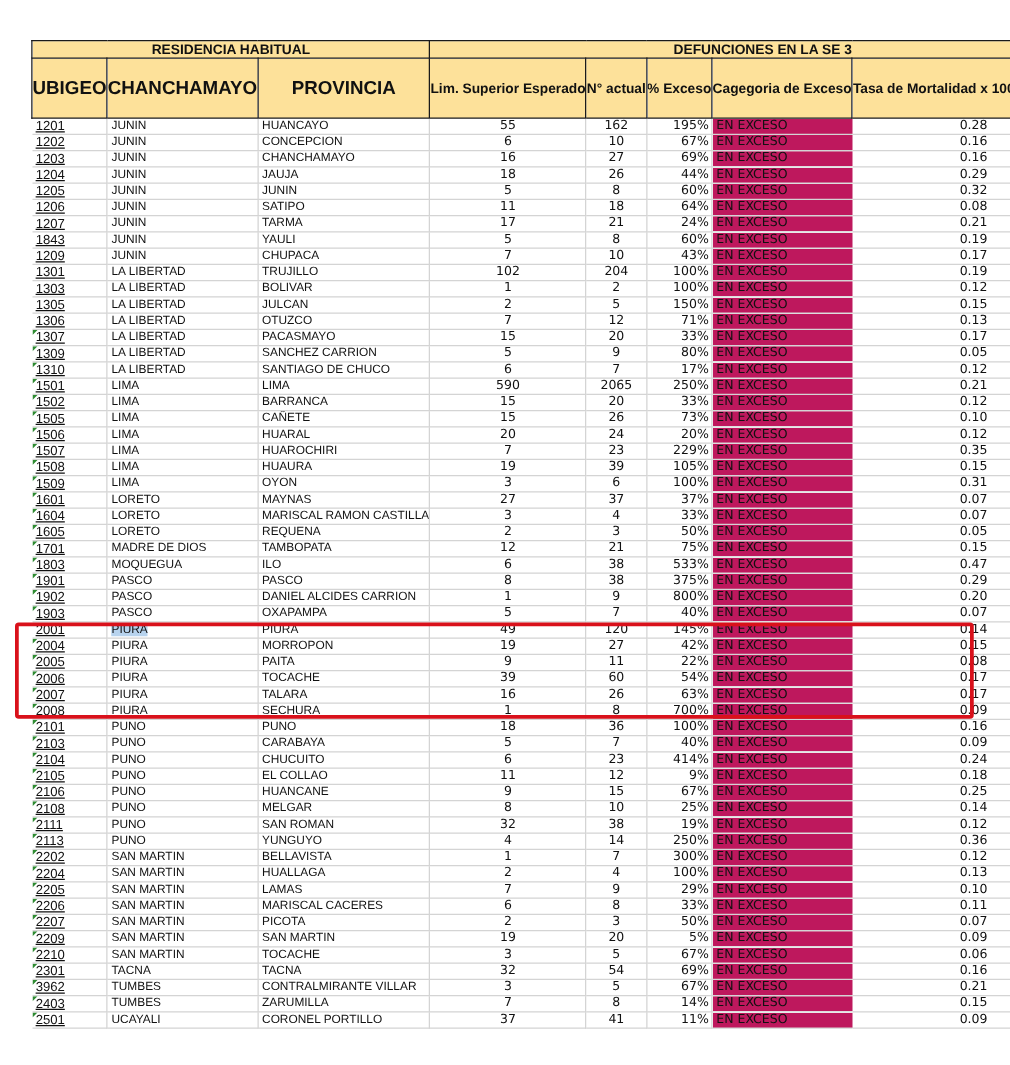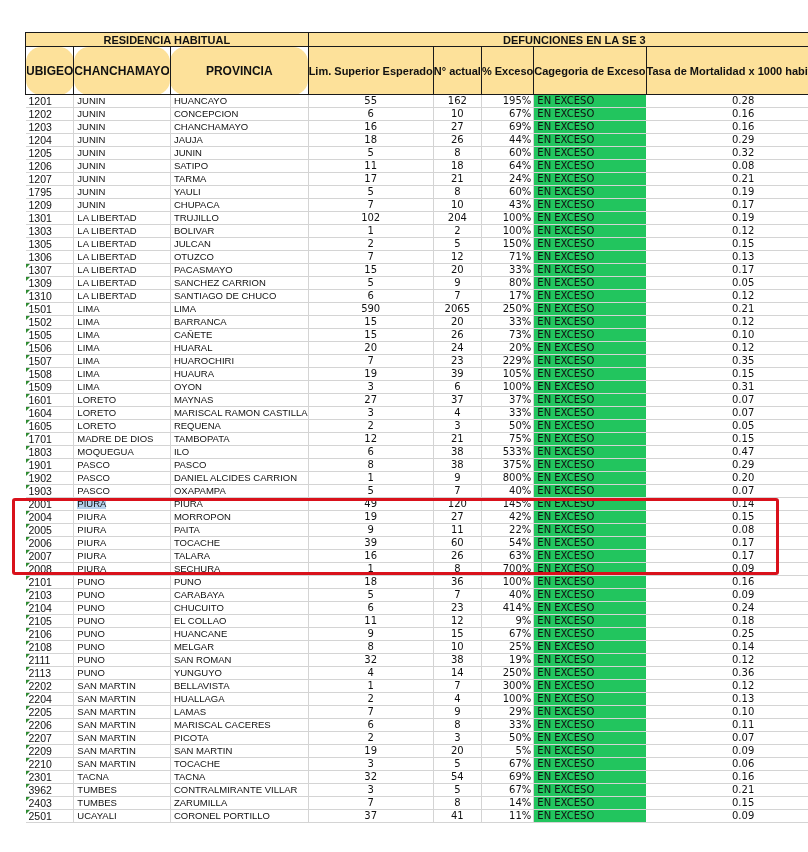--- a/index.html
+++ b/index.html
@@ -2,28 +2,28 @@
 <html><head>
 <meta charset="utf-8">
 <style>
   html, body { margin:0; padding:0; background:#ffffff; }
   body { width:808px; height:852px; position:relative; overflow:hidden; font-family:"Liberation Sans", sans-serif; }
   table.sheet { position:absolute; left:25px; top:32px; border-collapse:collapse; table-layout:fixed; }
   table.sheet td, table.sheet th { padding:0; overflow:hidden; white-space:nowrap; }
   th.hdr { background:#fde19a; border:1px solid #1a1a1a; font-weight:bold; color:#111; font-size:11px; text-align:center; line-height:12px; }
   th.grp { height:13px; font-size:11px; }
   th.sub { height:47px; vertical-align:middle; white-space:normal; }
-  th.sub.big { font-size:12px;border-radius:15px; }
+  th.sub.big { font-size:15px; }
   tr.row td { height:12px; line-height:12px; border-bottom:1px solid #d4d4d4; border-right:1px solid #d4d4d4; font-size:9.5px; color:#111; }
-  td.ubi { font-size:10.5px !important; padding-left:3px !important; position:relative; }
+  td.ubi { font-size:10.5px !important; padding-left:3px !important; position:relative;text-decoration:underline; }
   td.ubi.mark::before { content:""; position:absolute; left:0; top:0; width:0; height:0; border-top:4px solid #2e8b32; border-right:4px solid transparent; }
   td.dep, td.prov { padding-left:3px !important; font-size:9.5px; }
   td.num { text-align:center; font-family:"DejaVu Sans", sans-serif; font-size:10px !important; }
   td.pct { text-align:right; font-family:"DejaVu Sans", sans-serif; font-size:10px !important; padding-right:2px !important;margin-top:20px; }
-  td.cat { background:#22c55e; color:#c0001a; font-family:"DejaVu Sans", sans-serif; font-size:10px !important; padding-left:3px !important; border-right:none !important; }
+  td.cat { background:#be185d; color:#c0001a; font-family:"DejaVu Sans", sans-serif; font-size:10px !important; padding-left:3px !important; border-right:none !important; }
   td.tasa { text-align:center; font-family:"DejaVu Sans", sans-serif; font-size:10px !important; }
   td.dep .sel { background:#b7d3ee; }
   .highlight-box { position:absolute; left:12px; top:498px; width:767px; height:77px; border:3px solid #d9111b; border-radius:3px; box-sizing:border-box; pointer-events:none; }
 </style>
 </head>
 <body>
 
 <table class="sheet">
   <colgroup>
     <col style="width:62px">
@@ -116,21 +116,21 @@
         <td class="ubi">1207</td>
         <td class="dep">JUNIN</td>
         <td class="prov">TARMA</td>
         <td class="num">17</td>
         <td class="num">21</td>
         <td class="pct">24%</td>
         <td class="cat">EN EXCESO</td>
         <td class="tasa">0.21</td>
       </tr>
       <tr class="row">
-        <td class="ubi">1795</td>
+        <td class="ubi">1843</td>
         <td class="dep">JUNIN</td>
         <td class="prov">YAULI</td>
         <td class="num">5</td>
         <td class="num">8</td>
         <td class="pct">60%</td>
         <td class="cat">EN EXCESO</td>
         <td class="tasa">0.19</td>
       </tr>
       <tr class="row">
         <td class="ubi">1209</td>

